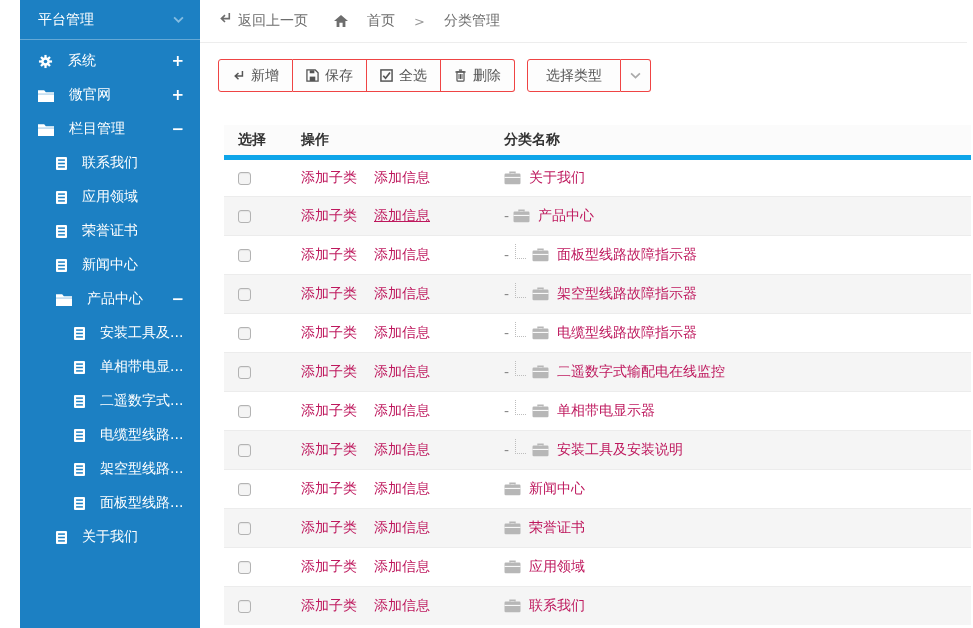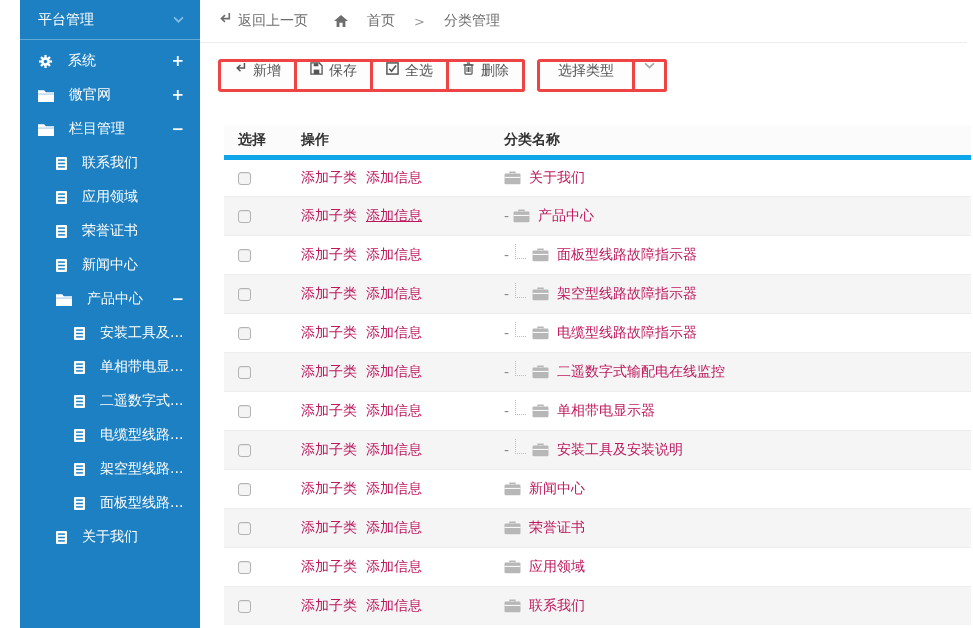--- a/index.html
+++ b/index.html
@@ -29,22 +29,22 @@
   .crumb-bar { height:43px; display:flex; align-items:center; padding:0 18px;
     border-bottom:1px solid #ededed; margin:0 6px 0 0; }
   .back-link { display:flex; align-items:flex-start; gap:6px; color:#6d6d6d; text-decoration:none; cursor:pointer; }
   .crumb { display:flex; align-items:center; gap:19px; margin-left:26px; color:#6d6d6d; }
   .crumb a { color:#6d6d6d; text-decoration:none; cursor:pointer; }
   .crumb .sep { color:#999; font-size:13px; }
 
   
   .toolbar { display:flex; align-items:flex-start; margin:16px 0 0 18px; }
   .btn-group { display:inline-flex; }
-  .btn { display:inline-flex; align-items:flex-start; gap:6px; height:33px; padding:0 13px;
-    background:#fdfdfd; border:3px solid #ef4444; color:#555; font-size:14px; cursor:pointer;
+  .btn { display:inline-flex; align-items:center; gap:6px; height:33px; padding:0 13px;
+    background:#fdfdfd; border:1px solid #ef4444; color:#555; font-size:14px; cursor:pointer;
     font-family:inherit; }
   .btn-group .btn + .btn { border-left:none; }
   .btn-group .btn:first-child { border-radius:3px 0 0 3px; }
   .btn-group .btn:last-child { border-radius:0 3px 3px 0; }
   .dropdown-group { margin-left:12px; }
   .btn.dd-main { padding:0 18px; border-radius:3px 0 0 3px; }
   .btn.dd-caret { padding:0 9px; border-radius:0 3px 3px 0; color:#a9a9a9; }
 
   
   table.cat { border-collapse:collapse; margin:33px 2px 0 24px; width:747px; table-layout:fixed; }
@@ -53,21 +53,21 @@
   table.cat td { height:39px; border-top:1px solid #ececec; padding:0 0 0 14px; vertical-align:middle; }
   table.cat tr:first-child td { border-top:none; }
   table.cat tbody tr:nth-child(even) { background:#f5f5f5; }
   .col-check { width:63px; }
   .col-op { width:203px; }
   .checkbox { display:inline-block; width:13px; height:13px; border:1px solid #b3b3b3;
     border-radius:3px; background:#f4f4f4; cursor:pointer; vertical-align:middle;
     box-shadow:inset 0 1px 1px rgba(0,0,0,.06); }
   a.op-link, a.name-link { color:#be185d; text-decoration:none; cursor:pointer; font-size:14px; }
   a.op-link.u { text-decoration:underline; }
-  .op-link + .op-link { margin-left:9px; }
+  .op-link + .op-link { margin-left:17px; }
   .name-cell { display:flex; align-items:center; }
   .dash { color:#8a8a8a; margin-right:4px; }
   .branch { display:inline-block; width:11px; height:15px; margin:-7px 6px 0 2px;
     border-left:1px dotted #bdbdbd; border-bottom:1px dotted #bdbdbd; }
   .fold { display:inline-flex; margin-right:8px; }
 </style>
 </head>
 <body>
 
 <div class="app">

